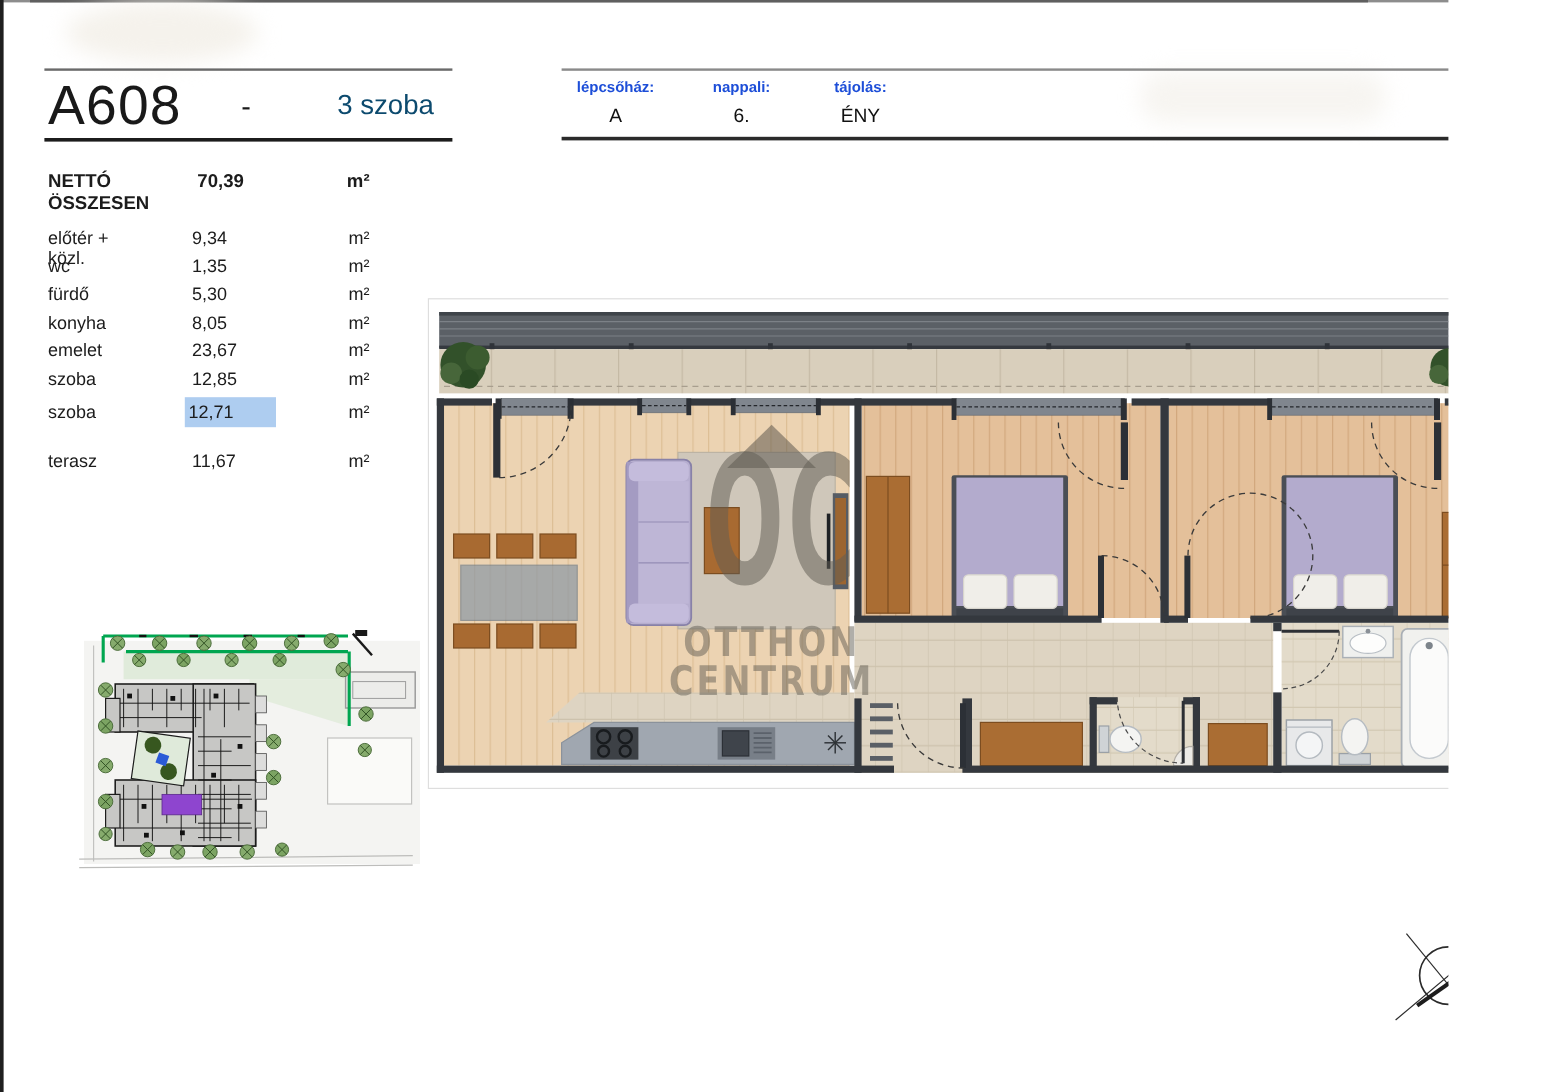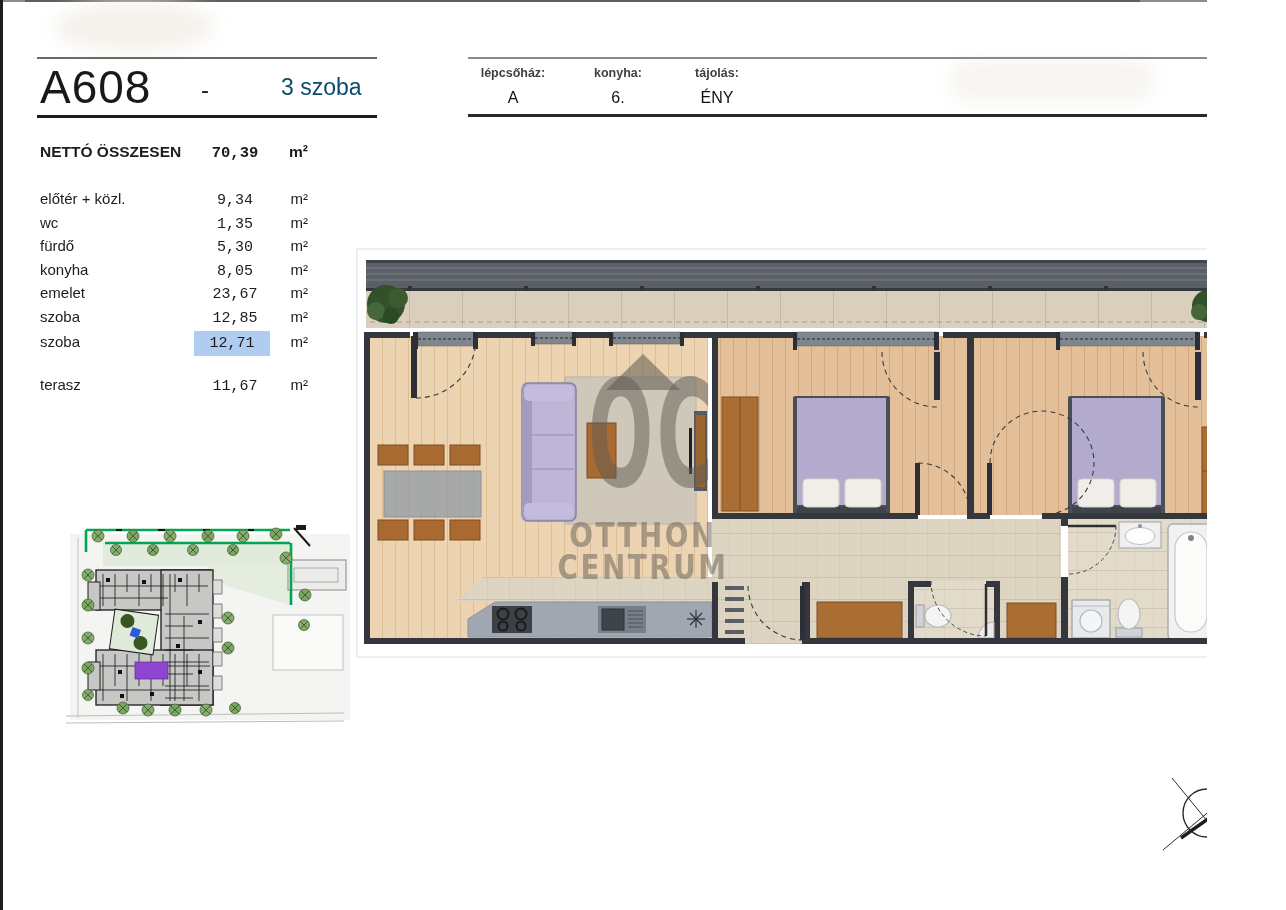--- a/index.html
+++ b/index.html
@@ -14,29 +14,29 @@
   .blob.hd{left:950px;top:60px;width:205px;height:42px;background:#f7f5f1;border-radius:20px;}
 
   
   .t-line{position:absolute;background:#4c4c4c;}
   .title-unit{position:absolute;left:40px;top:60px;font-size:46px;letter-spacing:1px;color:#191919;}
   .title-sep{position:absolute;left:201px;top:76px;font-size:24px;color:#191919;}
   .title-rooms{position:absolute;left:281px;top:74px;font-size:23px;color:#0c4a6e;}
 
   
   .field{position:absolute;text-align:center;}
-  .field .lbl{font-size:12.5px;font-weight:bold;color:#404040;}
+  .field .lbl{font-size:12.5px;font-weight:bold;color:#1d4ed8;}
   .field .val{font-size:16px;color:#111;margin-top:9px;}
 
   
   .area-table{position:absolute;left:40px;top:143px;width:268px;font-size:15px;color:#1c1c1c;}
-  .trow{display:flex;align-items:baseline;height:23.5px;}
+  .trow{display:flex;align-items:baseline;height:23.5px;gap:40px;}
   .trow.total{font-weight:bold;font-size:15.5px;height:21px;}
   .trow .lab{flex:1;text-align:left;}
-  .trow .val{width:70px;text-align:center;font-family:Liberation Mono, monospace;}
+  .trow .val{width:70px;text-align:left;}
   .trow .unit{width:38px;text-align:right;}
   .tgap1{height:26px;} .tgap2{height:21px;}
   .hl{background:var(--hl,#aecdf0);padding:4px 3px;}
 
   .floorplan{position:absolute;left:356px;top:248px;width:900px;height:410px;}
   .siteplan{position:absolute;left:58px;top:520px;width:295px;height:210px;}
   .compass{position:absolute;left:1150px;top:758px;width:120px;height:110px;}
 </style>
 </head>
 <body>
@@ -54,21 +54,21 @@
   <div class="title-sep">-</div>
   <div class="title-rooms">3 szoba</div>
   <div class="t-line" style="left:37px;top:115px;width:340px;height:2.5px;background:#1c1c1c;"></div>
 
   <div class="t-line" style="left:468px;top:57px;width:794px;height:2px;background:#8a8a8a;"></div>
   <div class="field" style="left:467px;top:66px;width:92px;">
     <div class="lbl">lépcsőház:</div>
     <div class="val">A</div>
   </div>
   <div class="field" style="left:573px;top:66px;width:90px;">
-    <div class="lbl">konyha:</div>
+    <div class="lbl">nappali:</div>
     <div class="val">6.</div>
   </div>
   <div class="field" style="left:687px;top:66px;width:60px;">
     <div class="lbl">tájolás:</div>
     <div class="val">ÉNY</div>
   </div>
   <div class="t-line" style="left:468px;top:114px;width:794px;height:2.5px;background:#2a2a2a;"></div>
 
   <div class="area-table">
     <div class="trow total">

